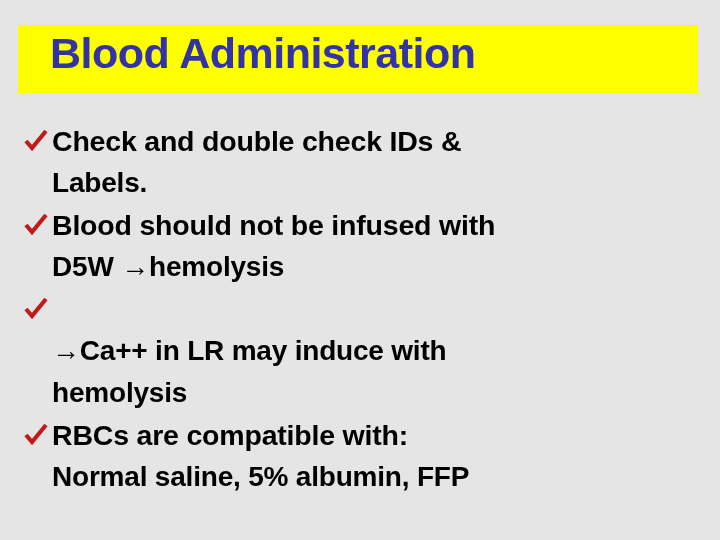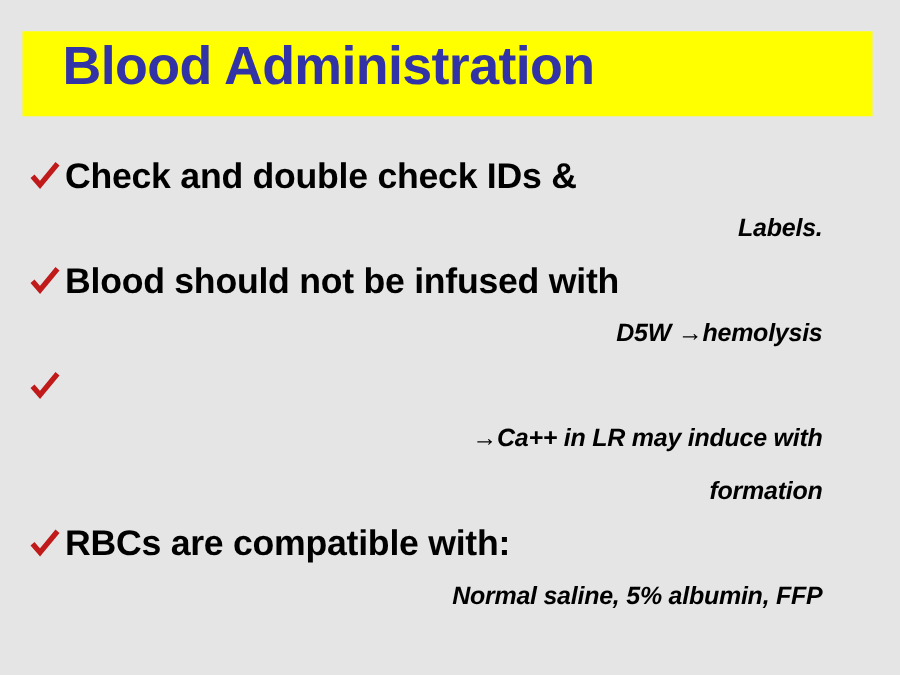--- a/index.html
+++ b/index.html
@@ -43,21 +43,20 @@
     white-space: nowrap;
     font-family: "Liberation Sans", sans-serif;
   }
 
   
   .body-list {
     position: absolute;
     left: 0px;
     top: 120px;
     width: 658px;
-    text-align: right;
   }
   .bullet-row {
     position: relative;
     display: block;
     padding-left: 22px;
     box-sizing: border-box;
   }
   .bullet-line {
     position: relative;
     display: flex;
@@ -81,27 +80,26 @@
     left: 2px;
     top: 9px;
   }
   .bullet-text {
     flex: 0 0 auto;
     display: inline-block;
   }
   .cont-line {
     display: block;
     padding-left: 30px;
-    font-size: 20px;
+    font-size: 28px;
     line-height: 42px;
     font-weight: bold;
     color: #000000;
     letter-spacing: -0.2px;
     white-space: nowrap;
-    font-style: italic;
   }
 </style>
 </head>
 <body>
 
 <div class="slide">
 
   <div class="title-banner"></div>
   <div class="title-text">Blood Administration</div>
 
@@ -133,21 +131,21 @@
 
     <div class="bullet-row">
       <div class="bullet-line">
         <span class="check-icon">
           <svg width="24" height="24" viewBox="0 0 24 24" aria-hidden="true">
             <path d="M2 12 L8 19 L22 2" fill="none" stroke="#c01a1a" stroke-width="4.2" stroke-linecap="butt" stroke-linejoin="miter"></path>
           </svg>
         </span>
       </div>
       <div class="cont-line">→Ca++ in LR may induce with</div>
-      <div class="cont-line">formation</div>
+      <div class="cont-line">hemolysis</div>
     </div>
 
     <div class="bullet-row">
       <div class="bullet-line">
         <span class="check-icon">
           <svg width="24" height="24" viewBox="0 0 24 24" aria-hidden="true">
             <path d="M2 12 L8 19 L22 2" fill="none" stroke="#c01a1a" stroke-width="4.2" stroke-linecap="butt" stroke-linejoin="miter"></path>
           </svg>
         </span>
         <span class="bullet-text">RBCs are compatible with:</span>

